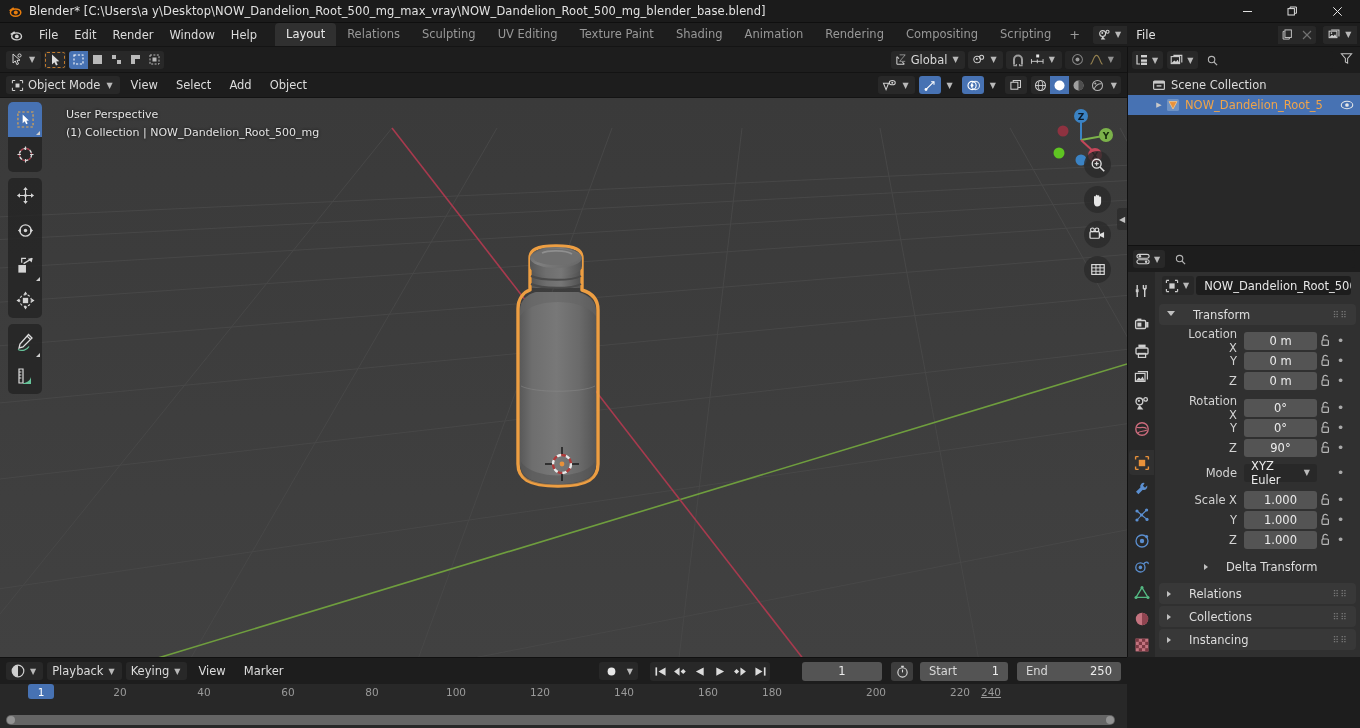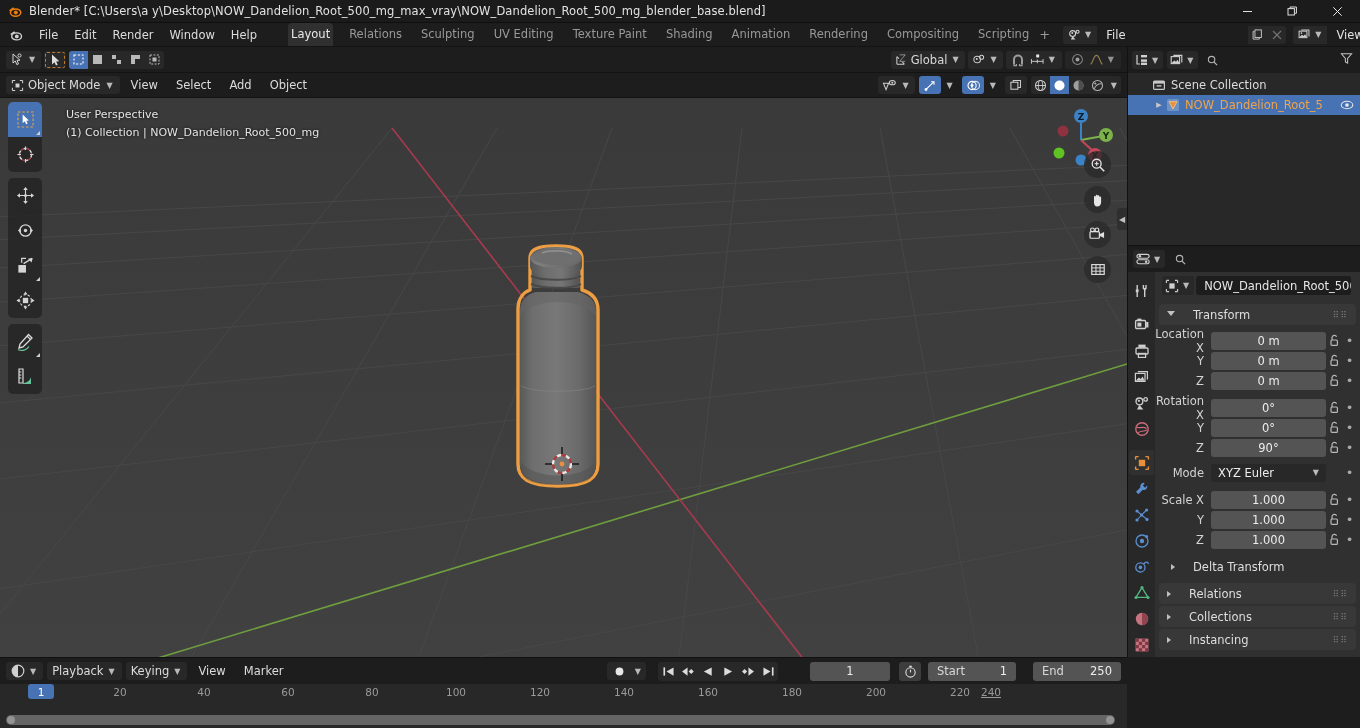--- a/index.html
+++ b/index.html
@@ -16,22 +16,22 @@
   .wbtns{ position:absolute; right:0; top:0; height:23px; display:flex; }
   .wbtn{ width:45px; height:23px; display:flex; align-items:center; justify-content:center;}
 
   
   #topbar{ height:24px; background:#1d1d1d; display:flex; align-items:center;
     border-bottom:1px solid #141414; position:relative;}
   .tb-logo{ padding:0 8px 0 9px; display:flex; align-items:center;}
   .menu-item{ padding:2px 8px; font-size:11.5px; color:#dcdcdc; border-radius:3px;
      white-space:nowrap; line-height:16px;}
   .ws-tabs{ display:flex; align-items:center; margin-left:10px; height:24px;}
-  .ws-tab{ padding:4px 3px 5px; font-size:11.5px; color:#989898; white-space:nowrap;
-     border-radius:4px 4px 0 0; line-height:14px;margin-left:13px; }
+  .ws-tab{ padding:4px 11px 5px; font-size:11.5px; color:#989898; white-space:nowrap;
+     border-radius:4px 4px 0 0; line-height:14px; }
   .ws-tab.active{ background:#303030; color:#e8e8e8; }
   .ws-plus{ padding:2px 7px; color:#9a9a9a; font-size:13px; }
 
   .scene-block{ display:flex; align-items:center; margin-left:6px; }
   .id-field{ display:flex; align-items:center; height:18px; border-radius:3px;
      background:#282828; overflow:hidden; }
   .id-icon{ display:flex; align-items:center; gap:2px; padding:0 4px 0 5px;
      background:#282828; height:18px; border-right:1px solid #1d1d1d;}
   .id-name{ background:#1d1d1d; height:18px; display:flex; align-items:center;
      padding:0 8px; font-size:11.5px; color:#e2e2e2; min-width:150px; }
@@ -908,21 +908,21 @@
             </span>
             <span class="nm">NOW_Dandelion_Root_500_...</span>
           </div>
 
           <div class="panel-hd boxed">
             <span class="tri open"></span>
             <span>Transform</span>
             <span class="grip">⠿⠿</span>
           </div>
 
-          <div style="padding:4px 0 0 0;">
+          <div style="padding:4px 9px 0 0;margin-left:33px;">
             <div class="frow">
               <span class="flabel">Location X</span>
               <span class="fval">0 m</span>
               <span class="flock">
                 <svg width="12" height="13" viewBox="0 0 12 13">
                     <path d="M3 6 V3.6 a2.4 2.4 0 0 1 4.6-.8" fill="none" stroke="#b8b8b8" stroke-width="1.2"></path>
                     <rect x="2" y="6" width="6.4" height="5.4" rx="1" fill="none" stroke="#b8b8b8" stroke-width="1.2"></rect>
                   </svg>
               </span>
               <span class="fdot">•</span>
@@ -1137,36 +1137,36 @@
         <circle cx="7" cy="8" r="5" fill="none" stroke="#dcdcdc" stroke-width="1.2"></circle>
         <line x1="7" y1="8" x2="7" y2="5" stroke="#dcdcdc" stroke-width="1.2"></line>
         <rect x="5.6" y="0.8" width="2.8" height="1.6" fill="#dcdcdc"></rect>
       </svg>
     </span>
 
     <span class="se-group" style="margin-left:3px; width:88px;">
       <span class="lbl">Start</span>
       <span class="v" style="margin-left:auto;">1</span>
     </span>
-    <span class="se-group" style="margin-left:13px; width:88px;">
+    <span class="se-group" style="margin-left:5px; width:104px;">
       <span class="lbl">End</span>
       <span class="v" style="margin-left:auto;">250</span>
     </span>
   </div>
 
   <div id="tl-ruler">
     <span class="tick" style="left:120px;">20</span>
     <span class="tick" style="left:204px;">40</span>
     <span class="tick" style="left:288px;">60</span>
     <span class="tick" style="left:372px;">80</span>
     <span class="tick" style="left:456px;">100</span>
     <span class="tick" style="left:540px;">120</span>
     <span class="tick" style="left:624px;">140</span>
     <span class="tick" style="left:708px;">160</span>
-    <span class="tick" style="left:792px;">180</span>
+    <span class="tick" style="left:772px;">180</span>
     <span class="tick" style="left:876px;">200</span>
     <span class="tick" style="left:960px;">220</span>
     <span class="tick" style="left:991px;text-decoration:underline;">240</span>
     <div id="playhead" style="left:41px;">1</div>
     <div id="tl-scroll">
       <span class="knob" style="left:1px;"></span>
       <span class="knob" style="right:1px;"></span>
     </div>
   </div>
 </div>

